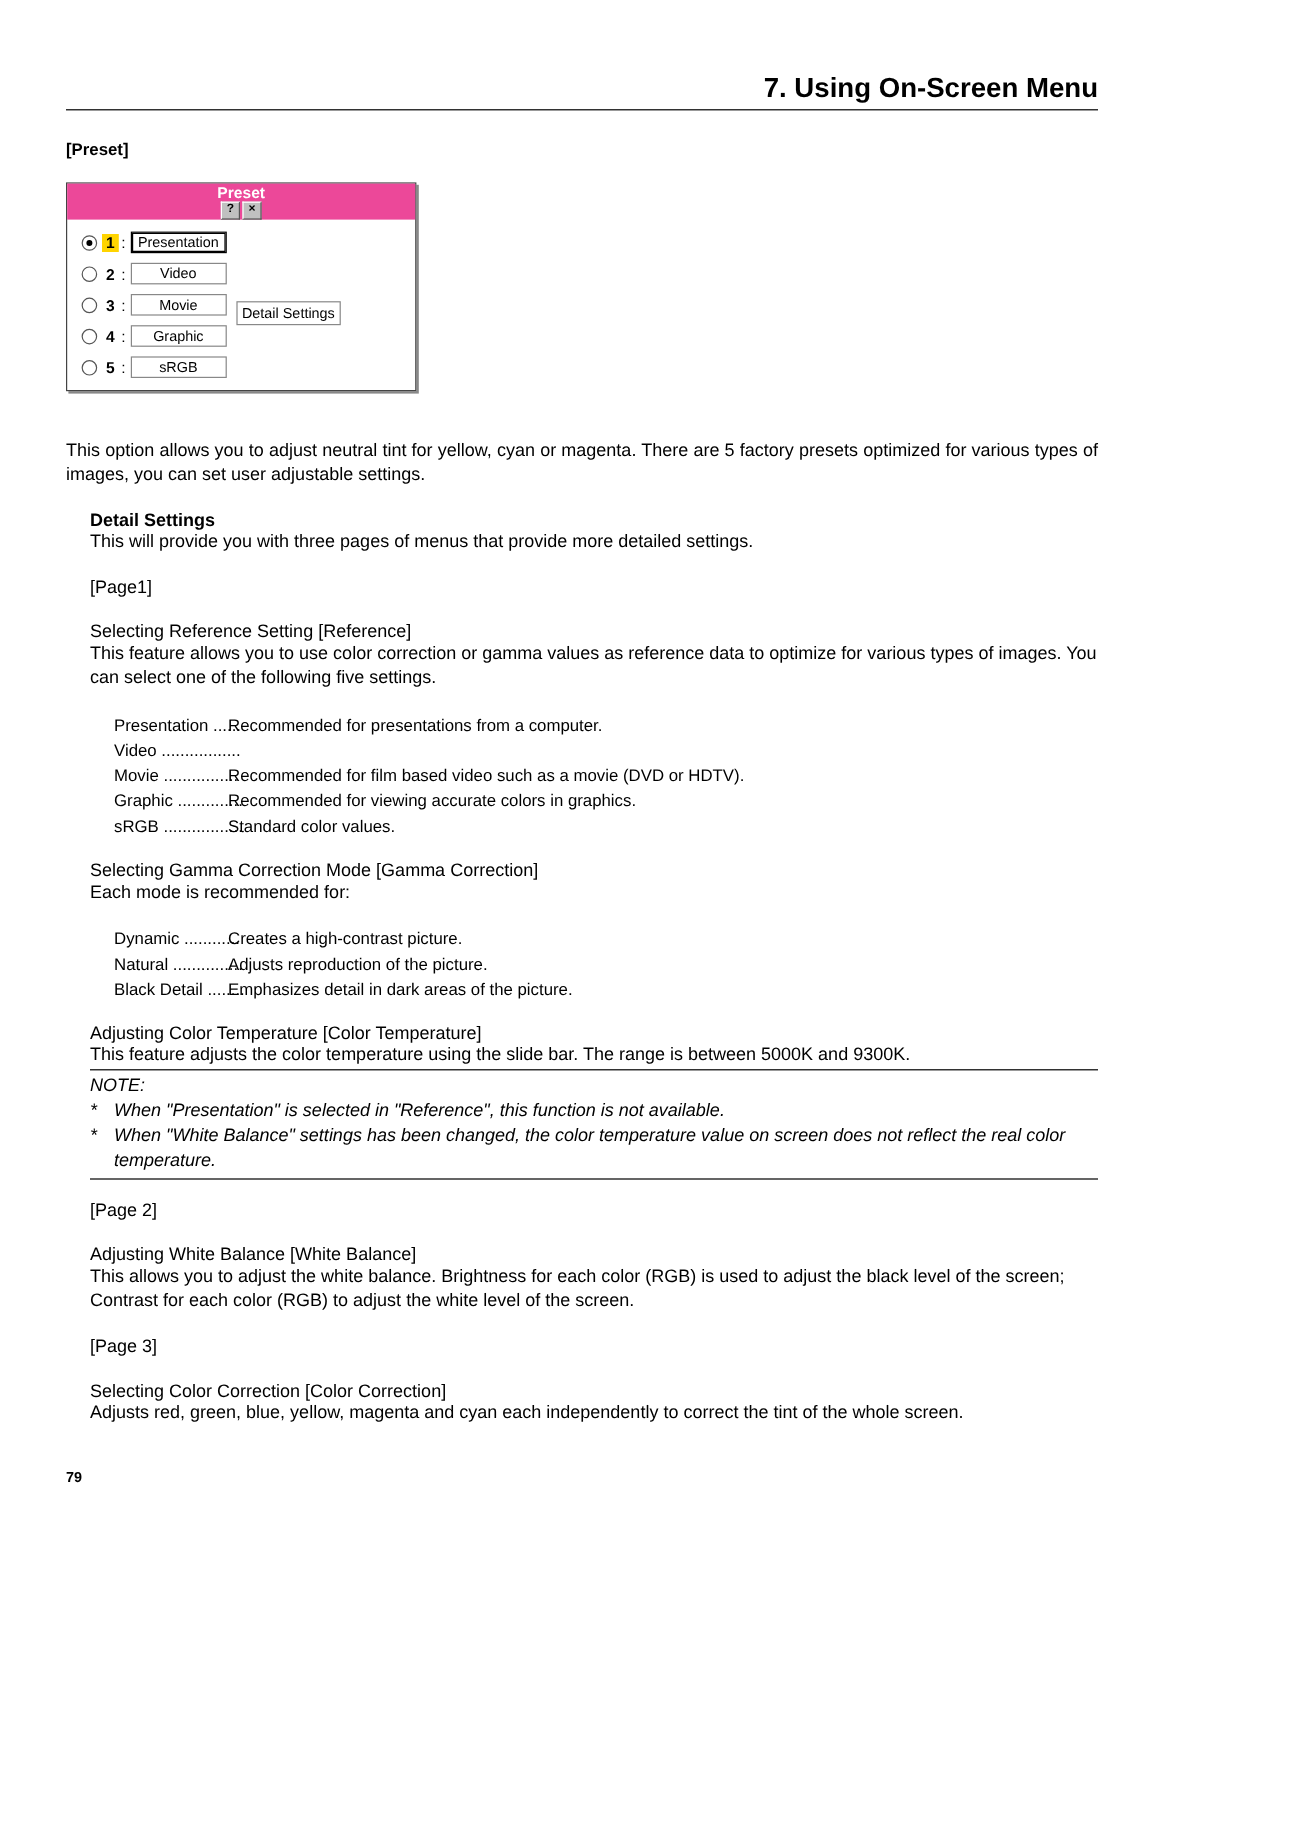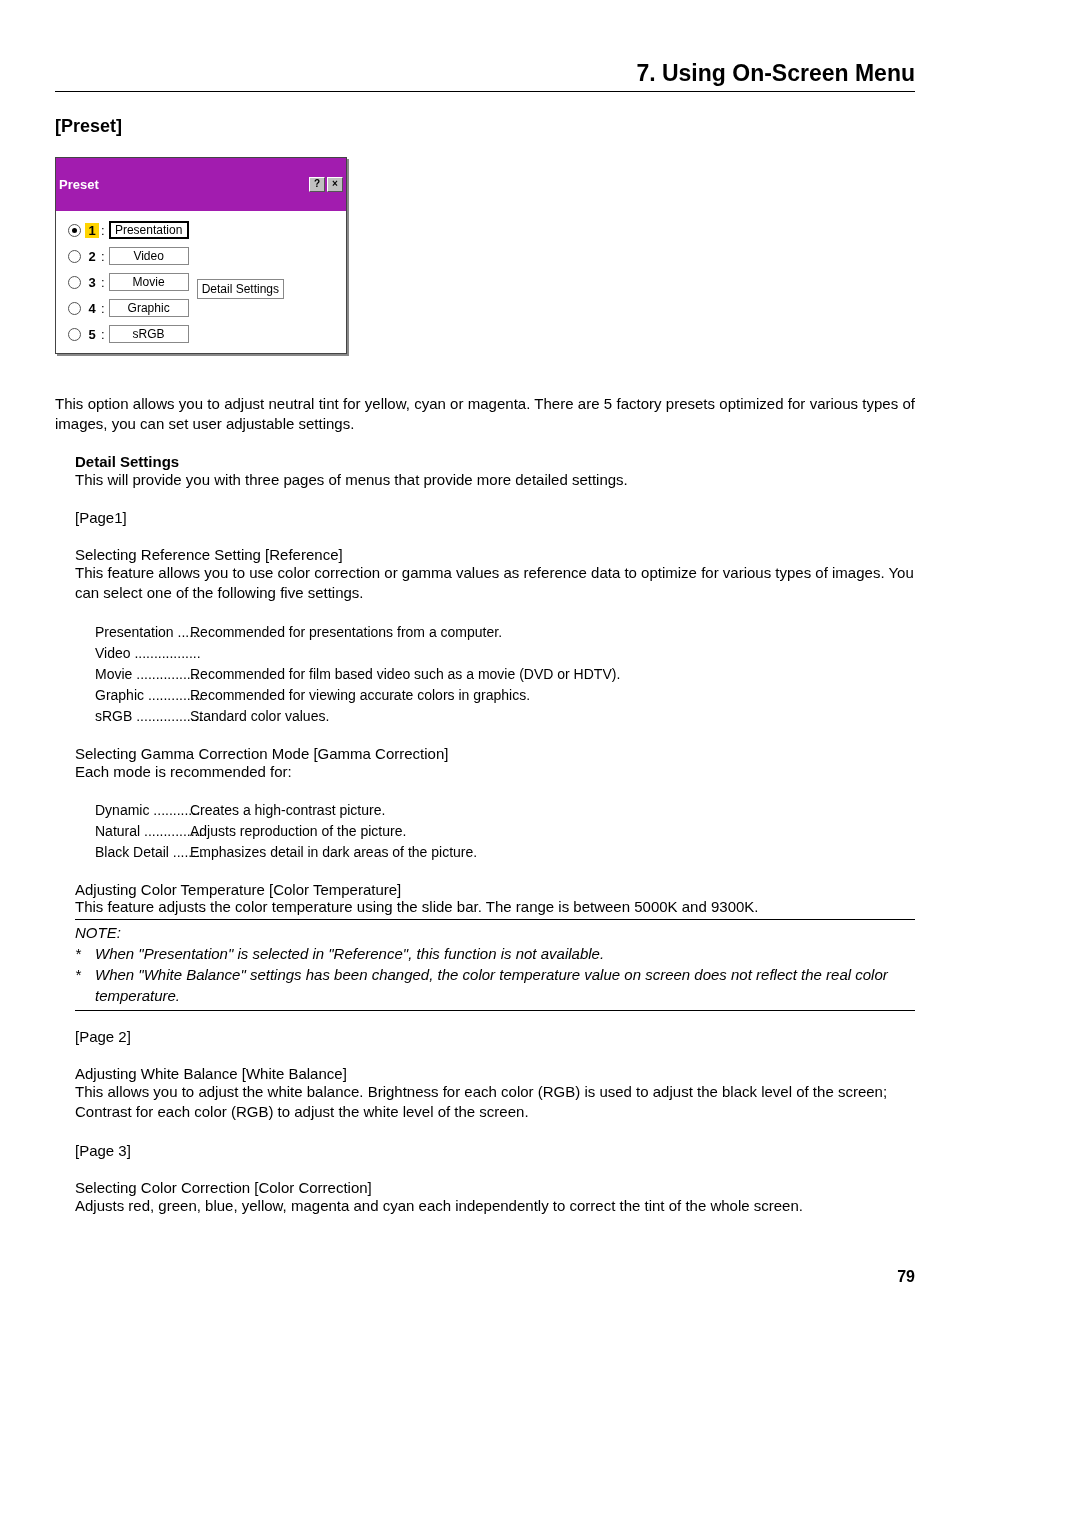--- a/index.html
+++ b/index.html
@@ -15,40 +15,41 @@
   .header {
     text-align: right;
     font-weight: bold;
     font-size: 23px;
     border-bottom: 1px solid #000;
     padding-bottom: 4px;
     margin-bottom: 24px;
   }
   .section-title {
     font-weight: bold;
-    font-size: 18px;
+    font-size: 14px;
     margin-bottom: 20px;
   }
   .dialog {
     border: 1px solid #444;
     width: 290px;
     background: #fff;
     box-shadow: 2px 2px 0px #888;
     margin-bottom: 22px;
   }
   .dialog-title {
-    background: #a21caf;
+    background: #ec4899;
     color: #fff;
     font-family: Tahoma, Arial, sans-serif;
     font-size: 13px;
-    padding: 19px 3px;
+    padding: 0 3px;
     display: flex;
     justify-content: space-between;
     align-items: center;
     font-weight: bold;
+    flex-direction: column;
   }
   .dialog-title-icons {
     display: flex;
     gap: 2px;
   }
   .dialog-title-icon {
     width: 14px;
     height: 13px;
     background: #c0c0c0;
     border: 1px solid #fff;
@@ -178,24 +179,24 @@
     margin-left: 0;
   }
   .note-star {
     width: 20px;
     flex-shrink:0;
   }
   .note-txt {
     flex: 1;
   }
   .page-num {
-    text-align: right;
-    font-weight: bold;
-    font-size: 16px;
-    margin-top: 52px;
+    text-align: left;
+    font-weight: bold;
+    font-size: 12px;
+    margin-top: 36px;
   }
 </style>
 </head>
 <body>
 
 <div class="header">7. Using On-Screen Menu</div>
 
 <div class="section-title">[Preset]</div>
 
 <div class="dialog">

